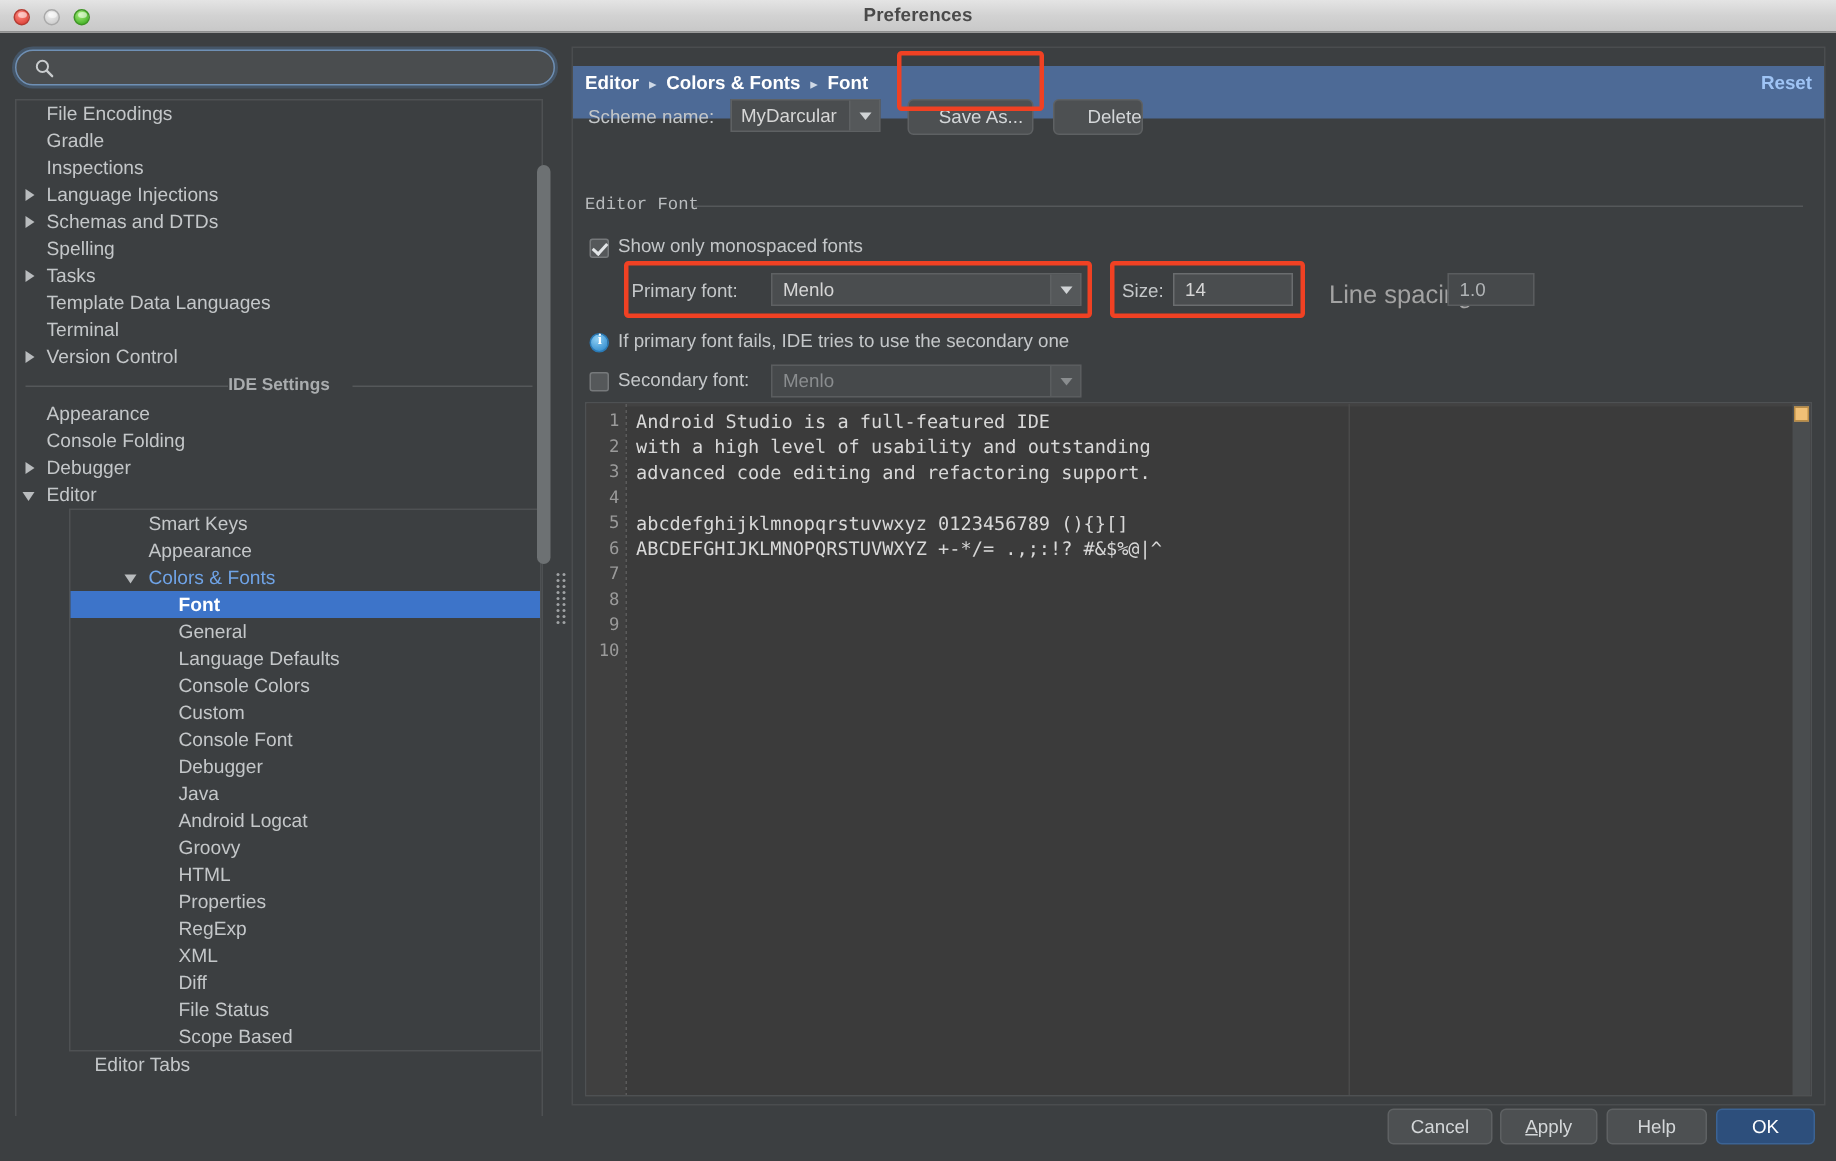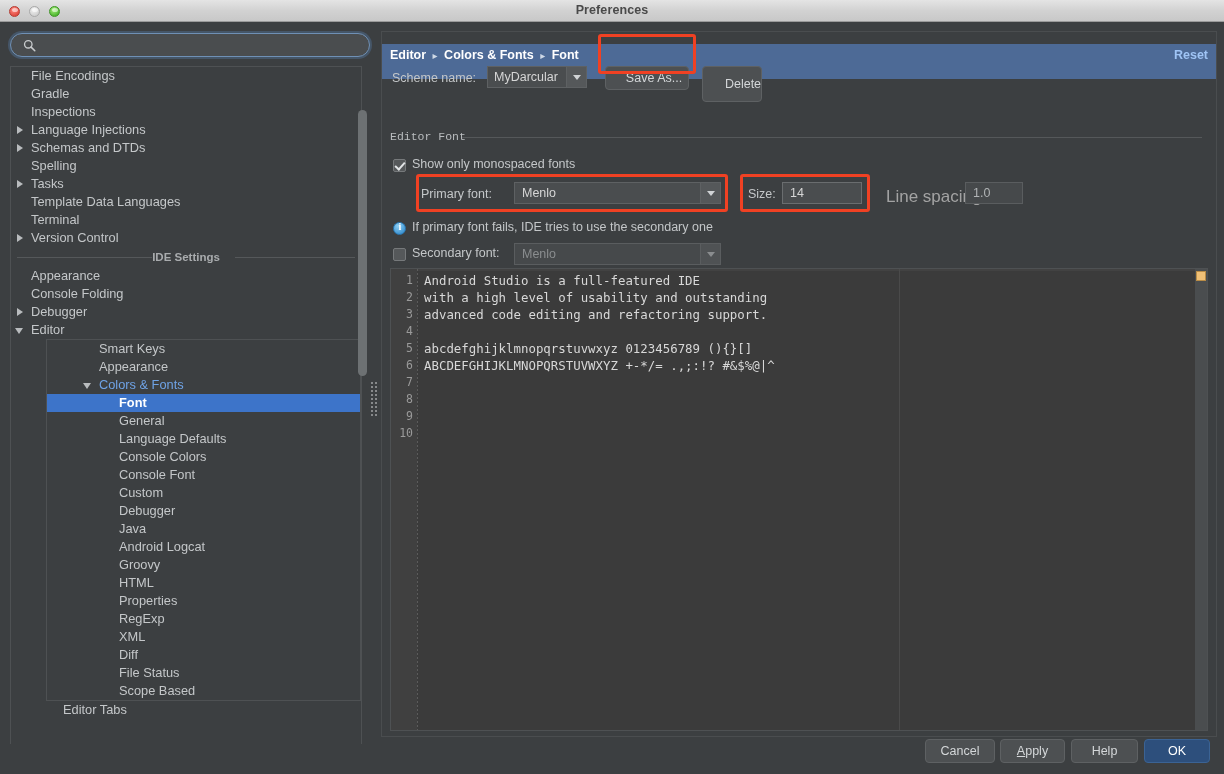--- a/index.html
+++ b/index.html
@@ -163,21 +163,21 @@
     border-left: 4px solid transparent; border-right: 4px solid transparent;
   }
 
   .btn-std {
     position: absolute; background: #4d5052; border: 1px solid #5e6163;
     border-radius: 4px; color: #d4d7d9; font-size: 12.5px;
     display: flex; align-items: center; justify-content: center;
     cursor: pointer;
   }
   #btn-save-as { left: 223px; top: 9px; width: 84px; height: 24px; padding-left: 14px; }
-  #btn-delete  { left: 320px; top: 9px; width: 60px; height: 36px; padding-left: 22px; }
+  #btn-delete  { left: 320px; top: 9px; width: 60px; height: 24px; padding-left: 22px; }
 
   
   .redbox {
     position: absolute; border: 3px solid #f04123; border-radius: 3px;
     pointer-events: none; z-index: 30;
   }
 
   
   #group-editor-font { position: absolute; left: 8px; top: 98px; width: 820px; height: 14px; font-family: Liberation Mono, monospace; }
   #group-editor-font .t { position: absolute; left: 0; top: 0; font-size: 11.5px; color: #b9bcbe; }
@@ -358,22 +358,22 @@
           <div id="editor-children">
               <div class="tree-row indent2"><span class="tw"></span><span class="lbl">Smart Keys</span></div>
               <div class="tree-row indent2"><span class="tw"></span><span class="lbl">Appearance</span></div>
               <div class="tree-row indent2 accent"><span class="tw">
                   <span class="arrow-down"></span>
                 </span><span class="lbl">Colors &amp; Fonts</span></div>
               <div class="tree-row indent3 selected"><span class="tw"></span><span class="lbl">Font</span></div>
               <div class="tree-row indent3"><span class="tw"></span><span class="lbl">General</span></div>
               <div class="tree-row indent3"><span class="tw"></span><span class="lbl">Language Defaults</span></div>
               <div class="tree-row indent3"><span class="tw"></span><span class="lbl">Console Colors</span></div>
+              <div class="tree-row indent3"><span class="tw"></span><span class="lbl">Custom</span></div>
               <div class="tree-row indent3"><span class="tw"></span><span class="lbl">Console Font</span></div>
-              <div class="tree-row indent3"><span class="tw"></span><span class="lbl">Custom</span></div>
               <div class="tree-row indent3"><span class="tw"></span><span class="lbl">Debugger</span></div>
               <div class="tree-row indent3"><span class="tw"></span><span class="lbl">Java</span></div>
               <div class="tree-row indent3"><span class="tw"></span><span class="lbl">Android Logcat</span></div>
               <div class="tree-row indent3"><span class="tw"></span><span class="lbl">Groovy</span></div>
               <div class="tree-row indent3"><span class="tw"></span><span class="lbl">HTML</span></div>
               <div class="tree-row indent3"><span class="tw"></span><span class="lbl">Properties</span></div>
               <div class="tree-row indent3"><span class="tw"></span><span class="lbl">RegExp</span></div>
               <div class="tree-row indent3"><span class="tw"></span><span class="lbl">XML</span></div>
               <div class="tree-row indent3"><span class="tw"></span><span class="lbl">Diff</span></div>
               <div class="tree-row indent3"><span class="tw"></span><span class="lbl">File Status</span></div>

